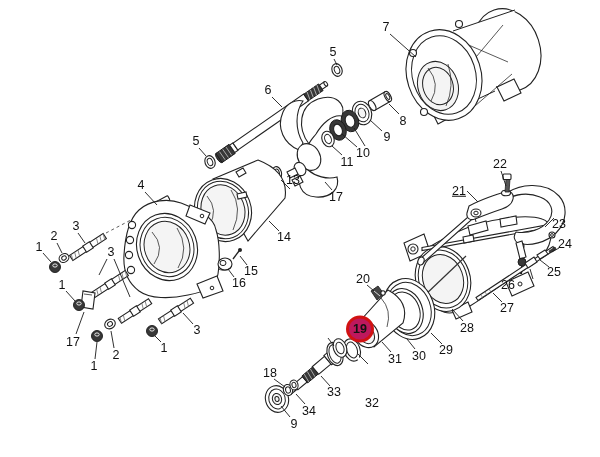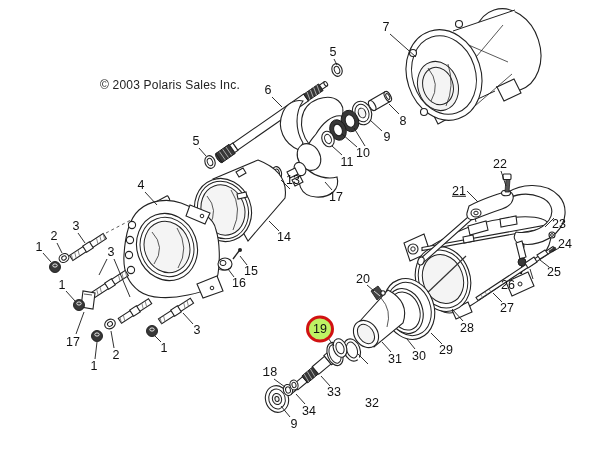--- a/index.html
+++ b/index.html
@@ -14,21 +14,21 @@
   .shade{fill:#f4f4f4;stroke:#222;stroke-width:1;}
   .hatch{fill:none;stroke:#666;stroke-width:.7;}
   .whthatch{fill:none;stroke:#ccc;stroke-width:.7;}
   .dash{stroke:#333;stroke-width:.8;stroke-dasharray:3 3;fill:none;}
   .leader{stroke:#1a1a1a;stroke-width:.9;}
   
   #label-layer{position:absolute;left:0;top:0;width:100%;height:100%;pointer-events:none;}
   .part-label{position:absolute;transform:translate(-50%,-50%);font-size:12.5px;line-height:1;
               color:#111;font-weight:400;pointer-events:auto;cursor:pointer;white-space:nowrap;}
   .part-label.circled{width:22px;height:21px;display:flex;align-items:center;justify-content:center;
-              border-radius:50%;border:3.5px solid #d11212;background:#bef264;font-weight:400;}
+              border-radius:50%;border:3.5px solid #d11212;background:#be185d;font-weight:700;margin-left:40px;}
   .copyright{position:absolute;left:100px;top:78px;font-size:12px;color:#222;letter-spacing:.2px;}
 </style>
 </head>
 <body>
 
 <div id="stage">
 
   <svg id="art" width="600" height="457" viewBox="0 0 600 457">
 
     <g>
@@ -346,21 +346,20 @@
         <line x1="391" y1="352" x2="382" y2="342" class="leader"></line>
         <line x1="368" y1="364" x2="358" y2="354" class="leader"></line>
         <line x1="328" y1="338" x2="334" y2="346" class="leader"></line>
         <line x1="330" y1="386" x2="321" y2="376" class="leader"></line>
         <line x1="305" y1="404" x2="296" y2="394" class="leader"></line>
         <line x1="274" y1="379" x2="285" y2="387" class="leader"></line>
         <line x1="290" y1="417" x2="281" y2="406" class="leader"></line>
       </g>
   </svg>
 
-  <span class="copyright">© 2003 Polaris Sales Inc.</span>
 
   <div id="label-layer">
       <span class="part-label" style="left: 386px; top: 27px;">7</span>
       <span class="part-label" style="left: 333px; top: 52px;">5</span>
       <span class="part-label" style="left: 268px; top: 90px;">6</span>
       <span class="part-label" style="left: 403px; top: 121px;">8</span>
       <span class="part-label" style="left: 387px; top: 137px;">9</span>
       <span class="part-label" style="left: 363px; top: 153px;">10</span>
       <span class="part-label" style="left: 347px; top: 162px;">11</span>
       <span class="part-label" style="left: 196px; top: 141px;">5</span>
@@ -389,16 +388,16 @@
       <span class="part-label" style="left: 507px; top: 308px;">27</span>
       <span class="part-label" style="left: 363px; top: 279px;">20</span>
       <span class="part-label" style="left: 467px; top: 328px;">28</span>
       <span class="part-label" style="left: 446px; top: 350px; text-align: center;">29</span>
       <span class="part-label" style="left: 419px; top: 356px;">30</span>
       <span class="part-label" style="left: 395px; top: 359px;">31</span>
       <span class="part-label" style="left: 372px; top: 371px; margin-top: 32px;">32</span>
       <span class="part-label circled" style="left: 320px; top: 329px; border-color: rgb(209, 18, 18);">19</span>
       <span class="part-label" style="left: 334px; top: 392px;">33</span>
       <span class="part-label" style="left: 309px; top: 411px;">34</span>
-      <span class="part-label" style="left: 270px; top: 373px; font-family: Liberation Mono, monospace;">18</span>
+      <span class="part-label" style="left: 270px; top: 373px;">18</span>
       <span class="part-label" style="left: 294px; top: 424px;">9</span>
     </div>
 </div>
 
 </body></html>

